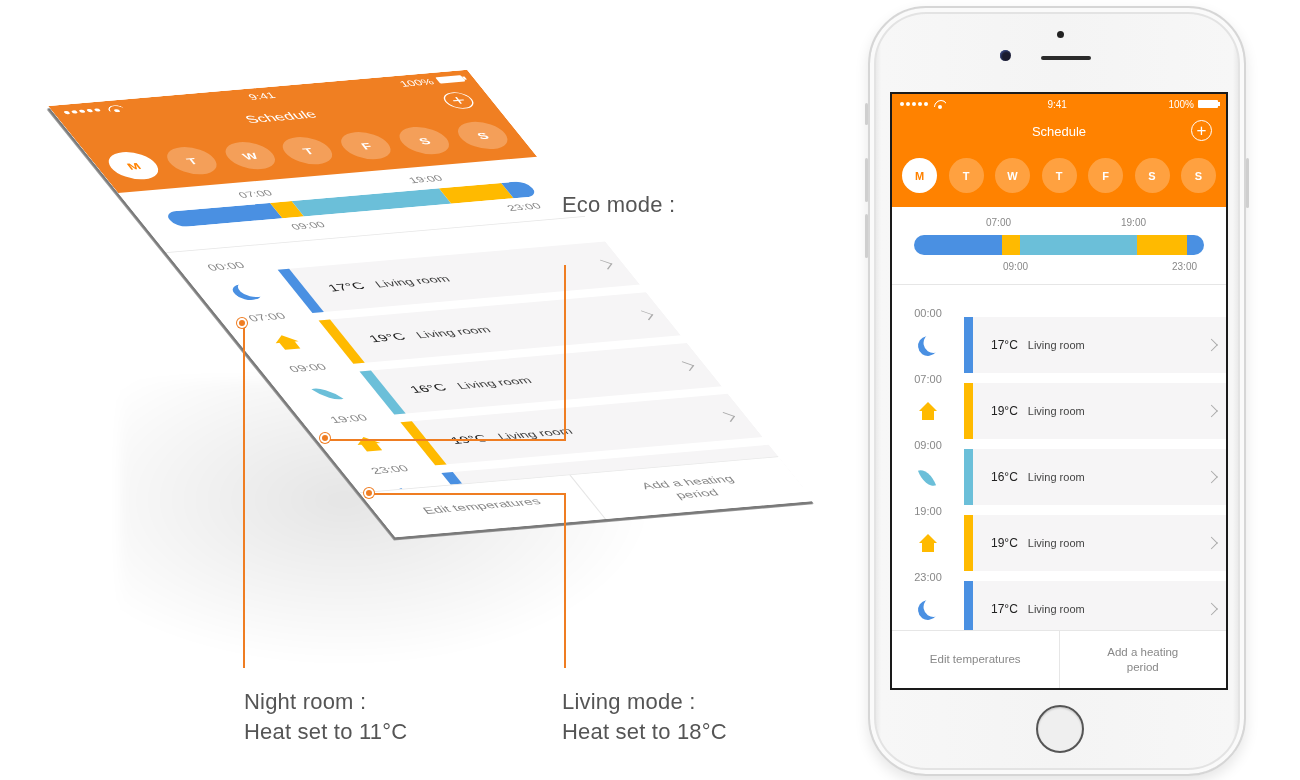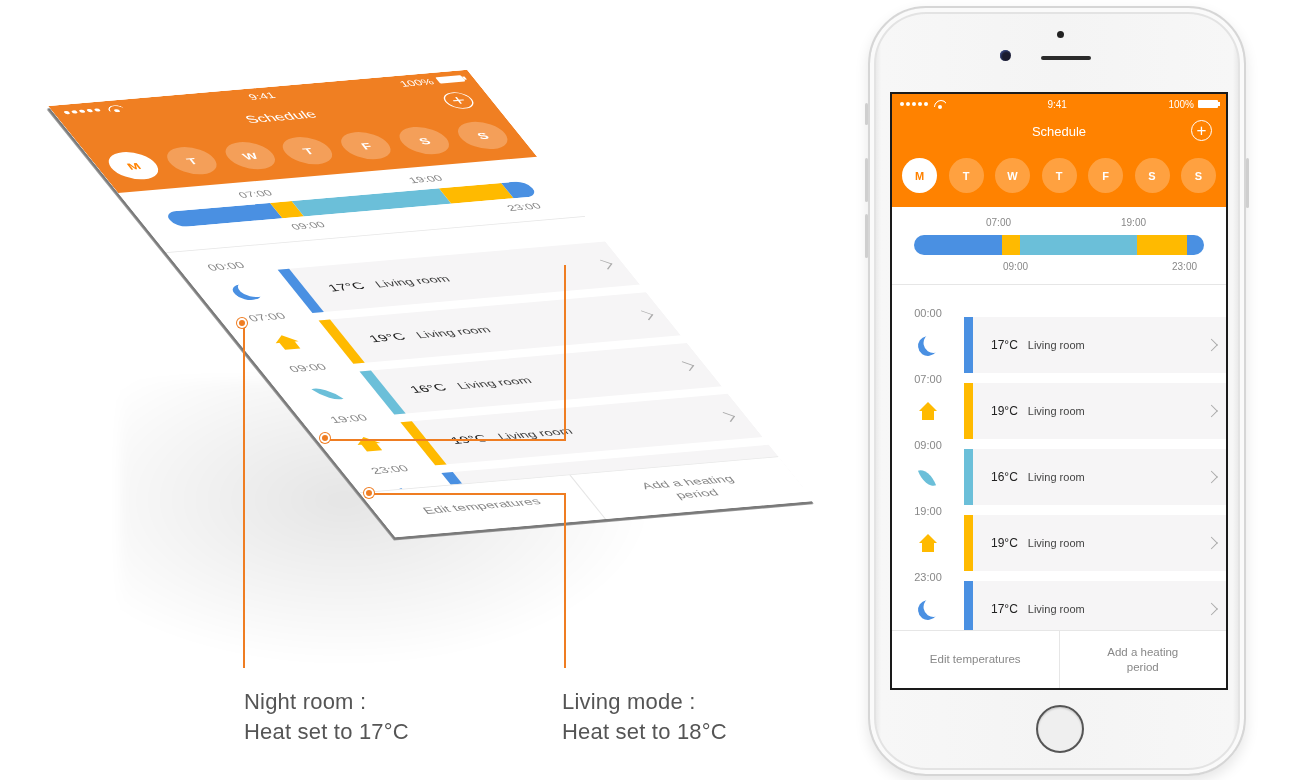--- a/index.html
+++ b/index.html
@@ -212,24 +212,25 @@
 <div class="leader-dot" style="left:320px;top:433px"></div>
 
 <div class="leader" style="left:243px;top:324px;width:2px;height:344px"></div>
 <div class="leader-dot" style="left:237px;top:318px"></div>
 
 <div class="leader" style="left:370px;top:493px;width:196px;height:2px"></div>
 <div class="leader" style="left:564px;top:493px;width:2px;height:175px"></div>
 <div class="leader-dot" style="left:364px;top:488px"></div>
 
 <div class="callout" style="left:562px;top:190px">
+  <span>Eco mode :</span>
 </div>
 <div class="callout" style="left:244px;top:687px">
   <span>Night room :</span>
-  <span>Heat set to 17°C</span>
+  <span>Heat set to 11°C</span>
 </div>
 <div class="callout" style="left:562px;top:687px">
   <span>Living mode :</span>
   <span>Heat set to 18°C</span>
 </div>
 
 <div class="phone">
   <div class="phone-side" style="left:-5px;top:95px;height:22px"></div>
   <div class="phone-side" style="left:-5px;top:150px;height:44px"></div>
   <div class="phone-side" style="left:-5px;top:206px;height:44px"></div>

